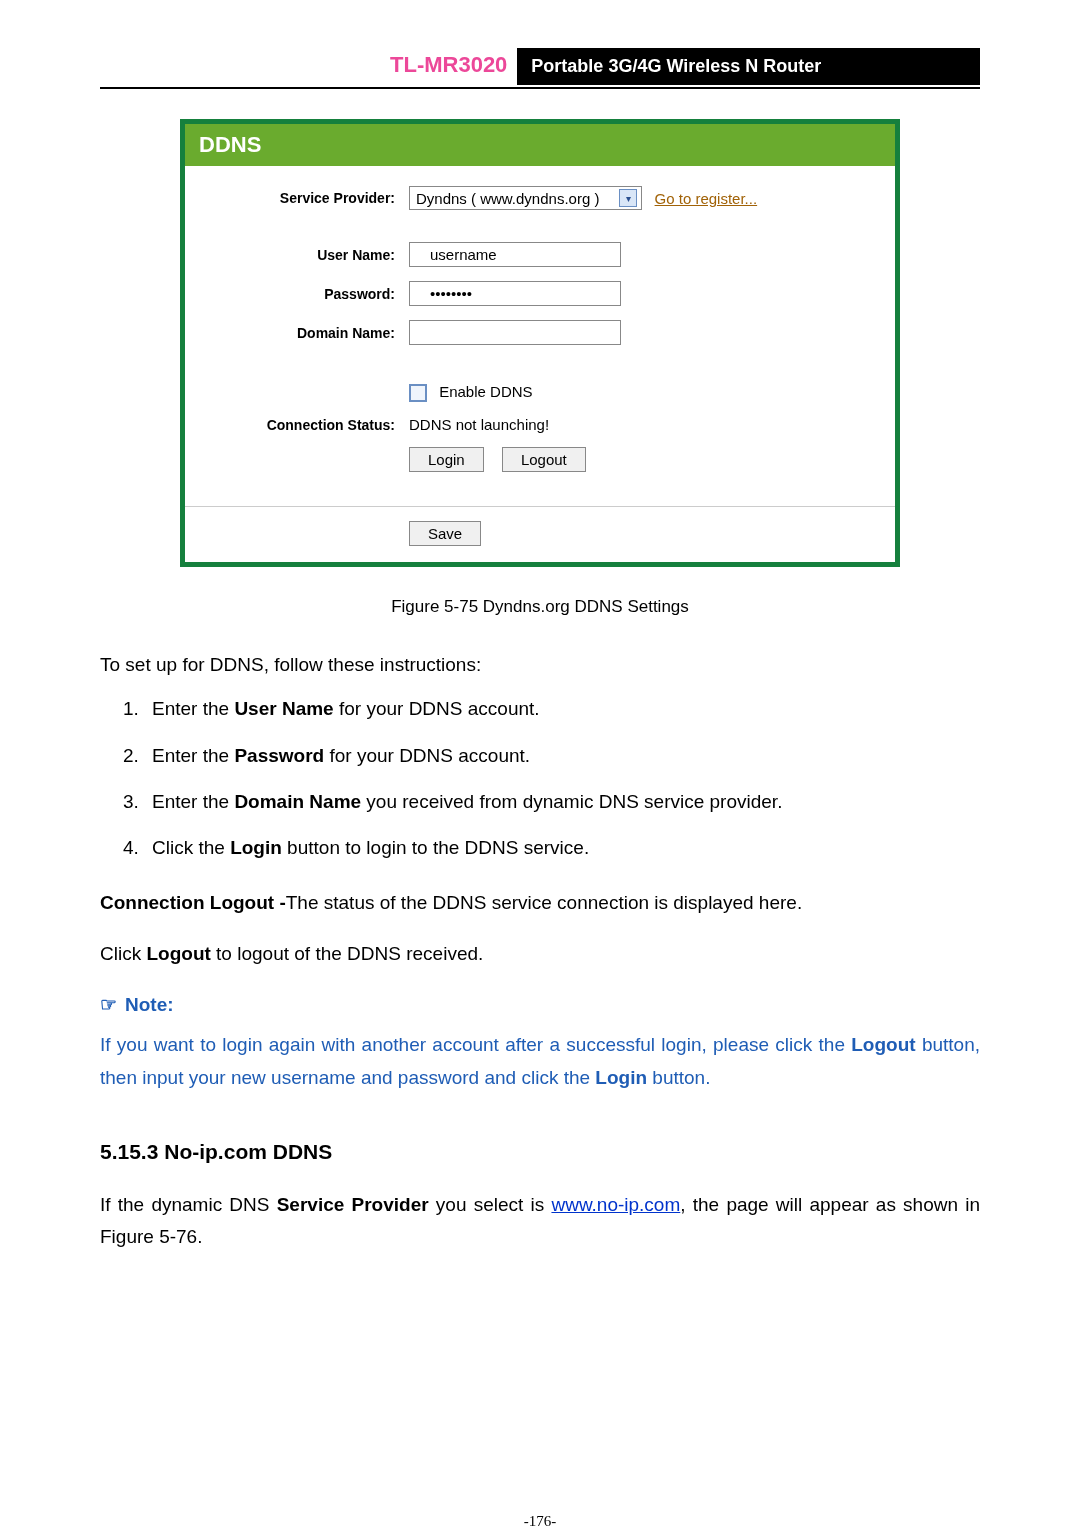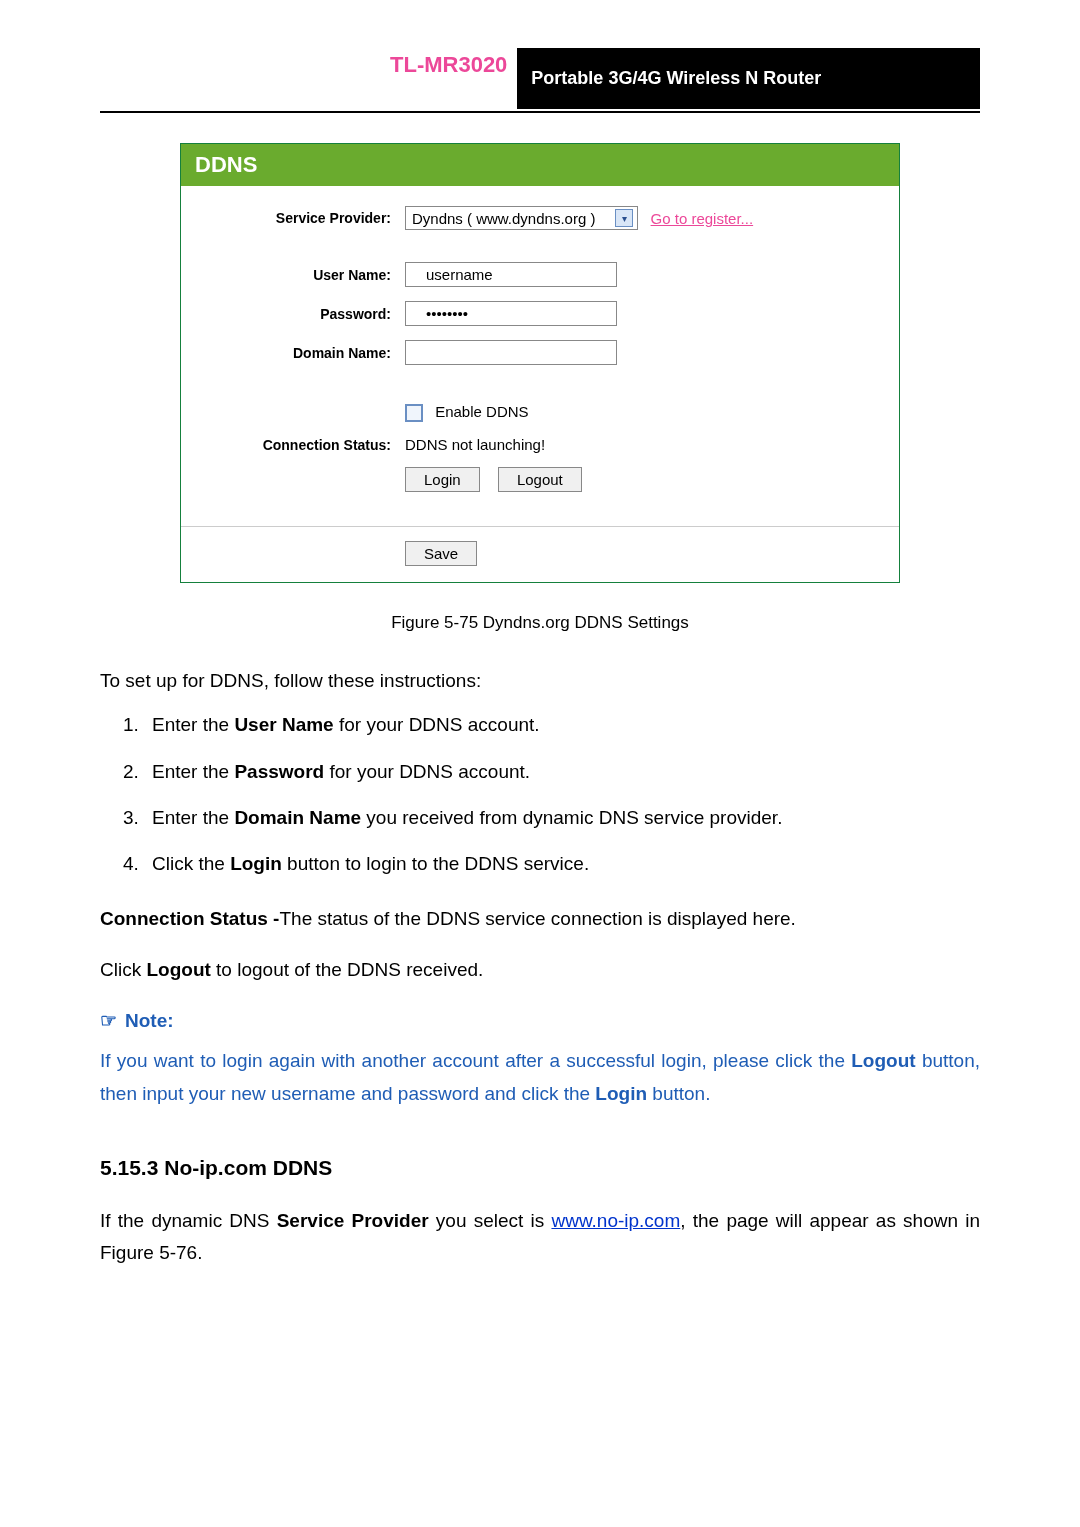--- a/index.html
+++ b/index.html
@@ -24,30 +24,30 @@
     color: #ec4899;
     font-weight: bold;
     font-size: 22px;
     padding: 4px 10px;
   }
   .header-title {
     background: #000;
     color: #fff;
     font-weight: bold;
     font-size: 18px;
-    padding: 20px 14px;
+    padding: 8px 14px;
     flex: 1;
   }
   .header-rule {
     border: none;
     border-top: 2px solid #000;
     margin: 0 0 30px 0;
   }
   .figure-box {
-    border: 1px solid #15803d;
+    border: 5px solid #15803d;
     margin: 0 80px 30px 80px;
   }
   .ddns-banner {
     background: #6aab2e;
     color: #fff;
     font-weight: bold;
     font-size: 22px;
     padding: 8px 14px;
     font-family: Arial, Helvetica, sans-serif;
   }
@@ -91,21 +91,21 @@
     width: 16px;
     height: 16px;
     margin-left: 4px;
     display: inline-flex;
     align-items: center;
     justify-content: center;
     font-size: 10px;
     color: #2a4f8f;
   }
   .register-link {
-    color: #ec4899;
+    color: #a16207;
     text-decoration: underline;
     font-size: 15px;
   }
   .checkbox-square {
     display: inline-block;
     width: 14px;
     height: 14px;
     border: 2px solid #6a8fc3;
     background: #f0f5fc;
     vertical-align: middle;
@@ -265,21 +265,21 @@
       </li>
       <li>
         <span>Enter the </span><strong>Domain Name</strong><span> you received from dynamic DNS service provider.</span>
       </li>
       <li>
         <span>Click the </span><strong>Login</strong><span> button to login to the DDNS service.</span>
       </li>
     </ol>
 
     <p>
-      <strong>Connection Status -</strong><span>The status of the DDNS service connection is displayed here.</span>
+      <strong>Connection Logout -</strong><span>The status of the DDNS service connection is displayed here.</span>
     </p>
 
     <p>
       <span>Click </span><strong>Logout</strong><span> to logout of the DDNS received.</span>
     </p>
 
     <div class="note-heading">
       <span class="hand-icon">☞</span><span>Note:</span>
     </div>
     <div class="note-body">

